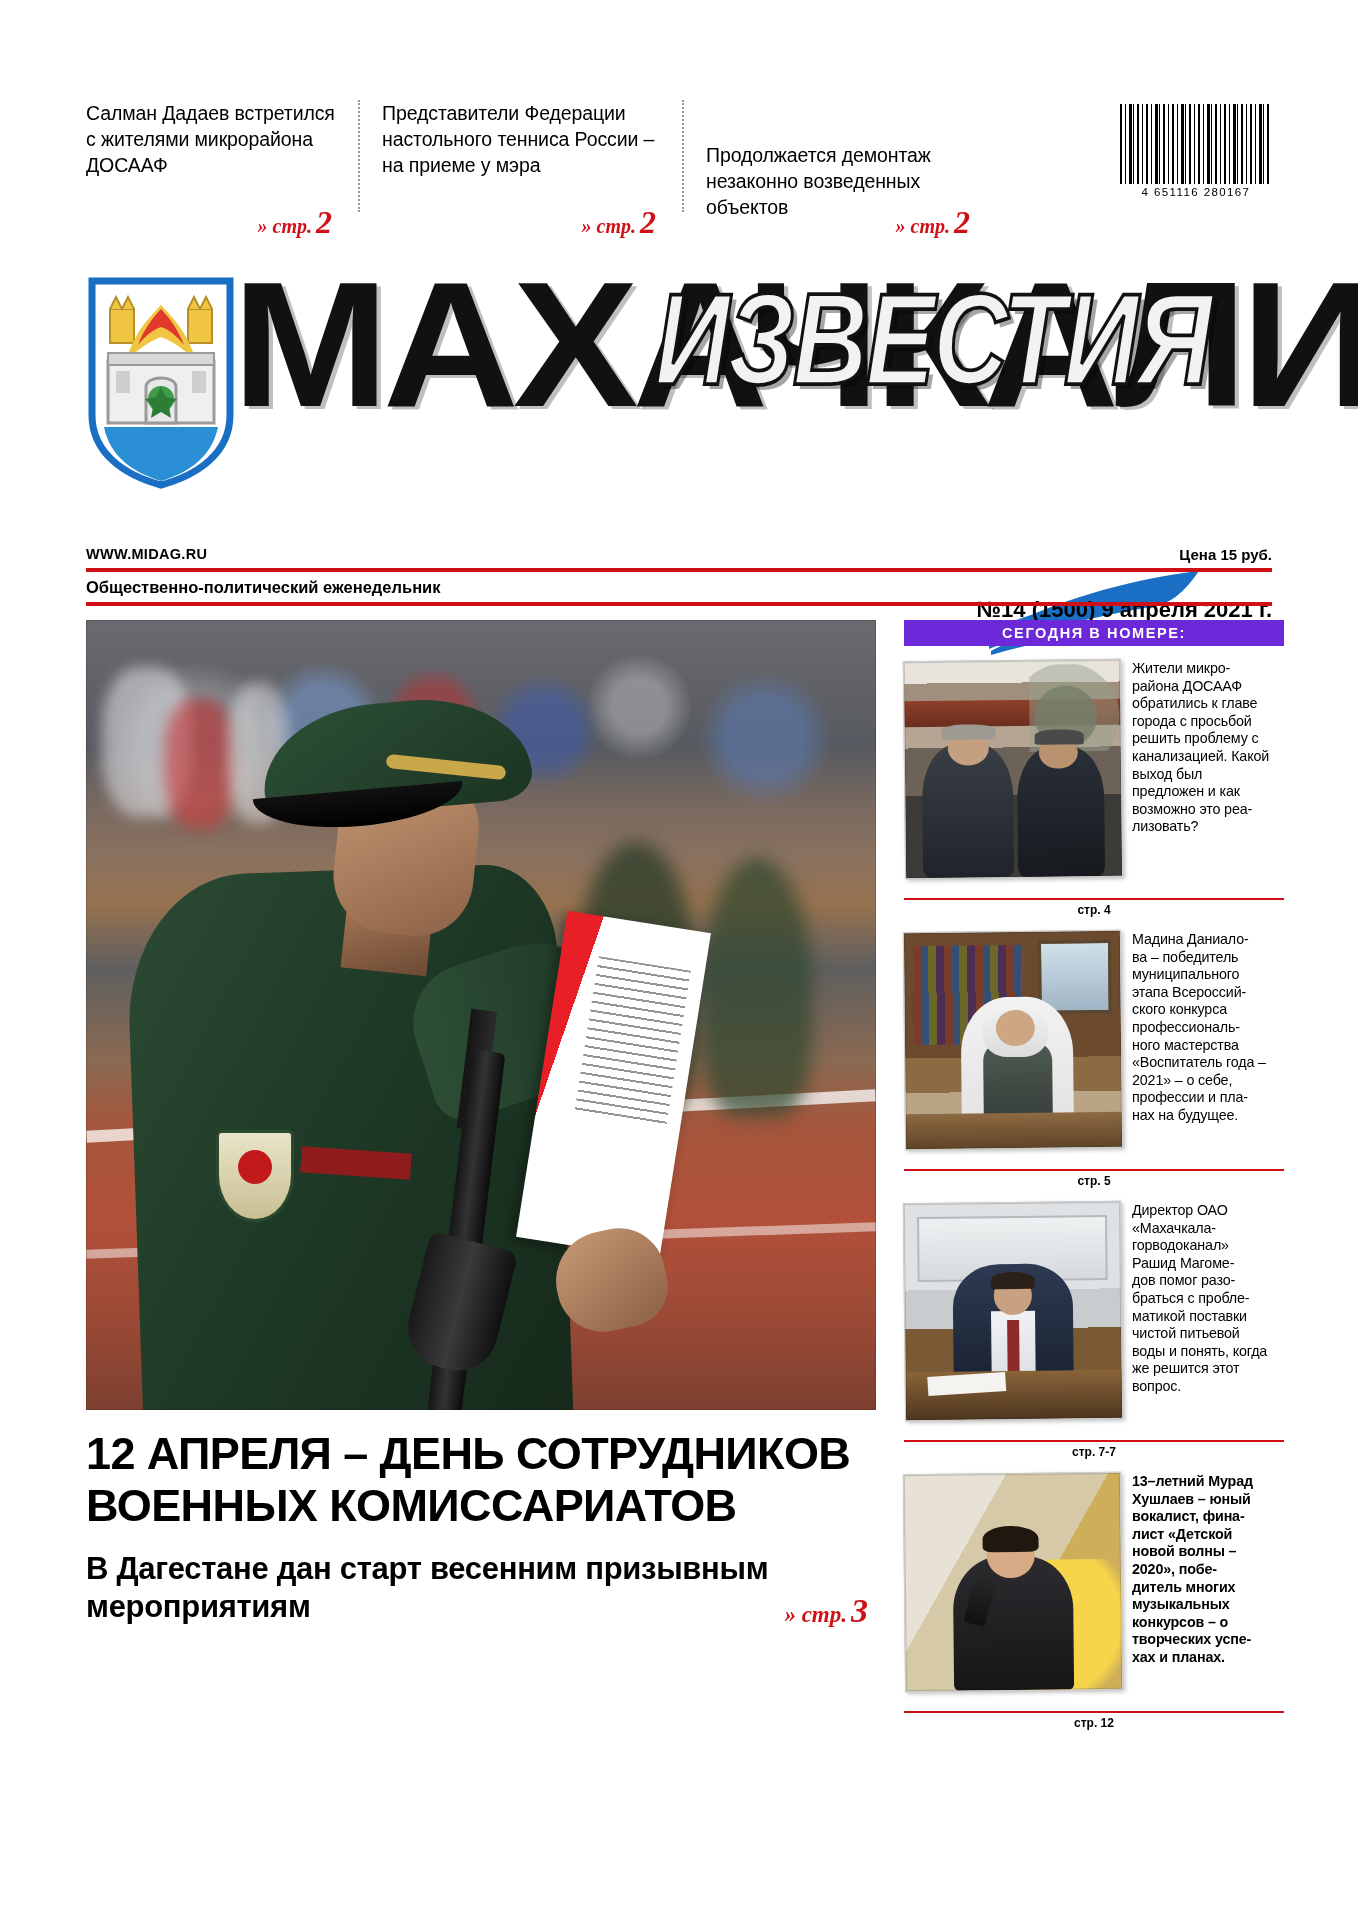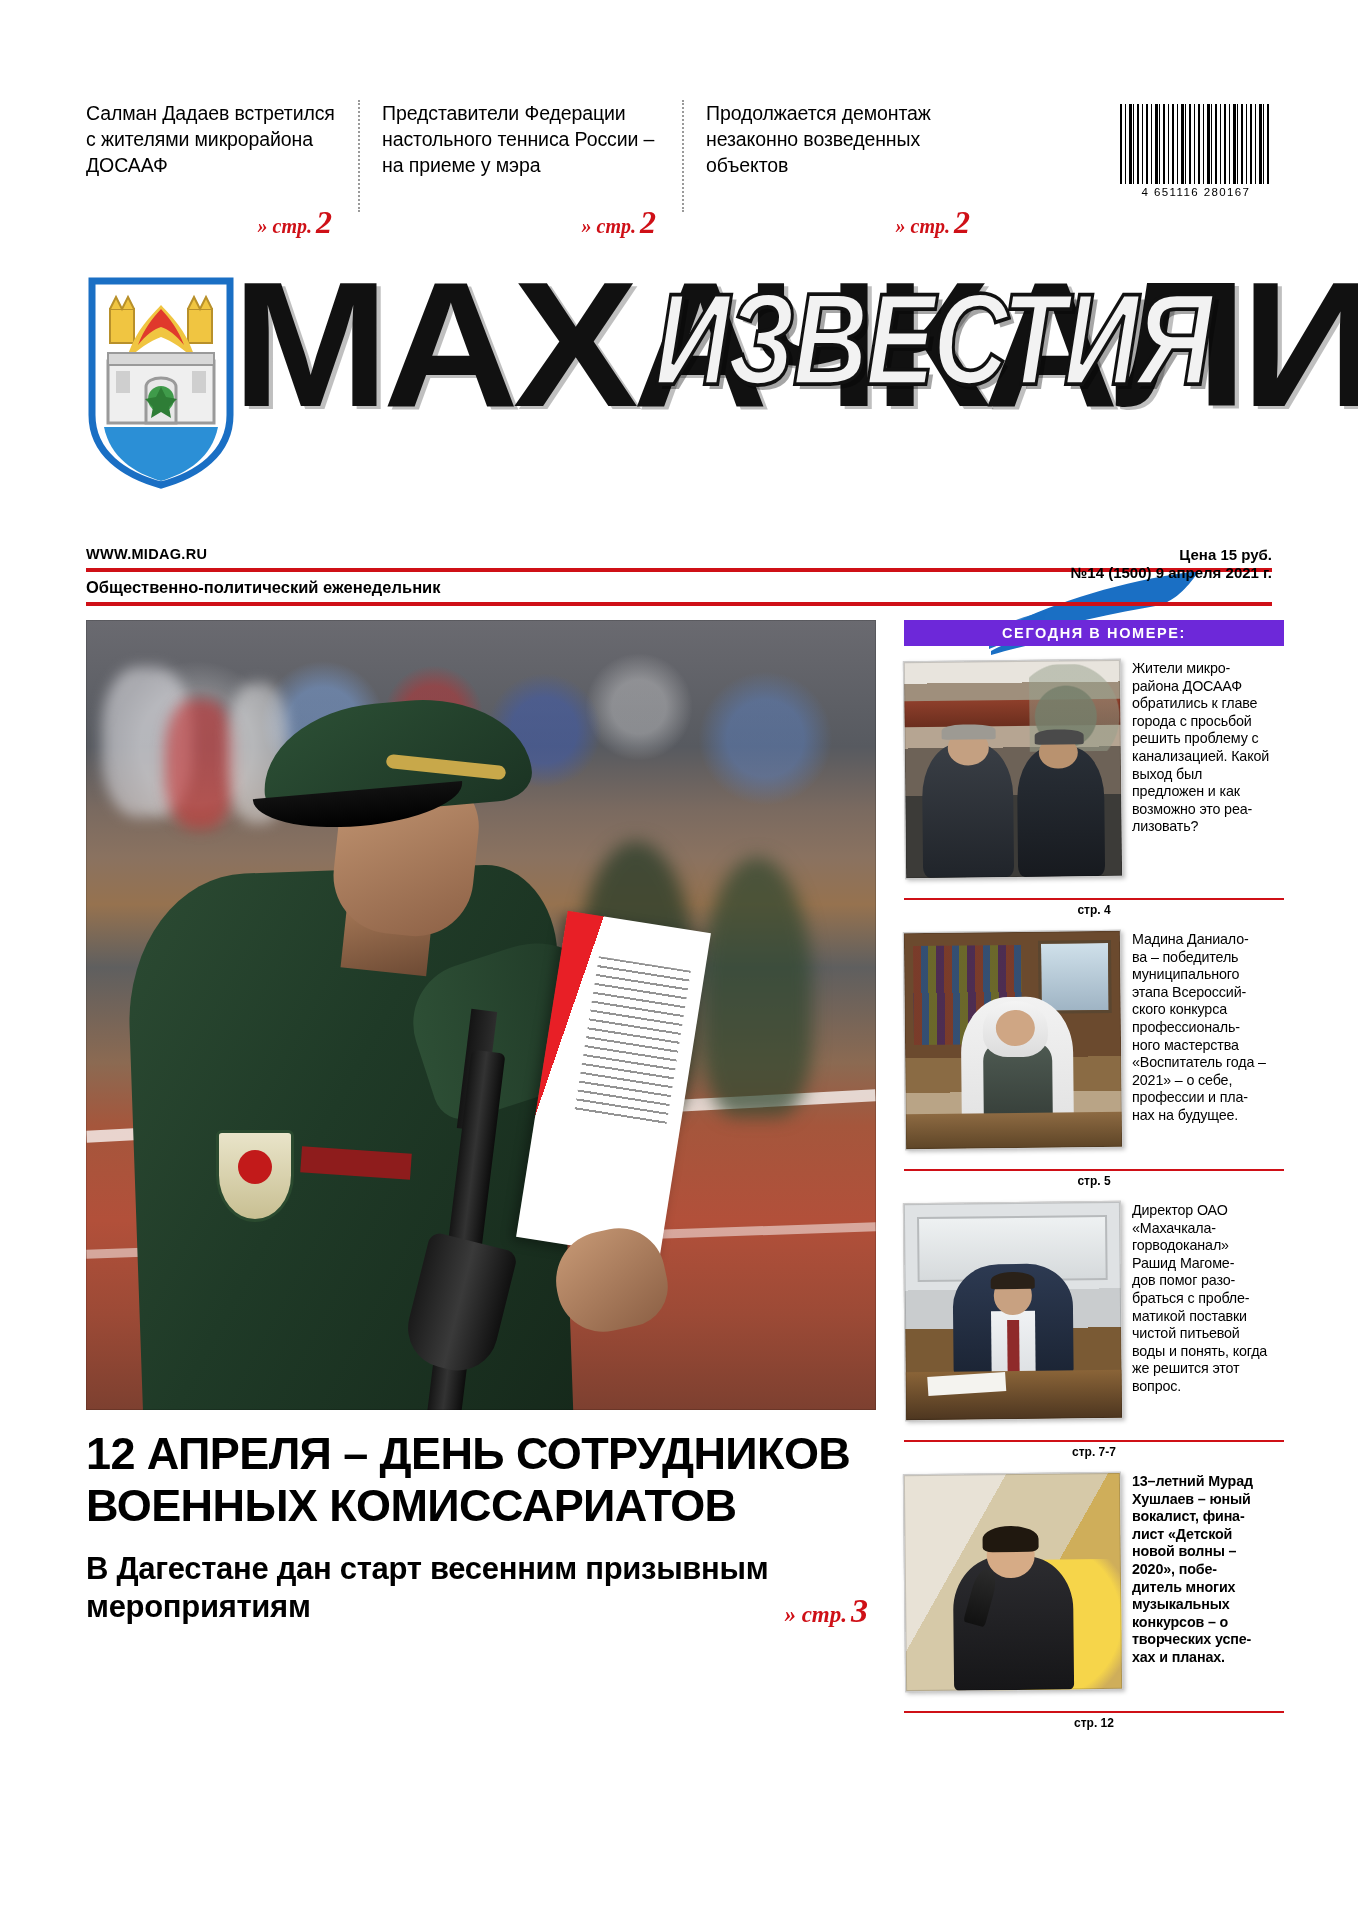--- a/index.html
+++ b/index.html
@@ -44,21 +44,21 @@
     white-space: nowrap;
   }
   .teaser .pg .ch { font-size: 20px; }
   .teaser .pg .num { font-size: 32px; }
   .vdots {
     width: 0; border-left: 2px dotted #9a9a9a;
     margin-right: 22px; height: 112px;
   }
   .t1 { width: 272px; }
   .t2 { width: 300px; }
-  .t3 { width: 290px; }
+  .t3 { width: 290px; margin-top: 42px; }
 
   
   .barcode {
     position: absolute;
     right: 86px; top: 104px;
     width: 152px; height: 100px;
   }
   .barcode .bars {
     height: 80px;
     width: 100%;
@@ -149,22 +149,22 @@
     background: #cf1017;
   }
   .subline-left {
     position: absolute;
     left: 86px; top: 578px;
     font-size: 16.5px;
     font-weight: bold;
   }
   .subline-right {
     position: absolute;
-    right: 86px; top: 564px;
-    font-size: 15px;
+    right: 86px; top: 597px;
+    font-size: 22px;
     font-weight: bold;
   }
   .redbar2 {
     position: absolute;
     left: 86px; top: 602px;
     width: 1186px; height: 4px;
     background: #cf1017;
   }
 
   

